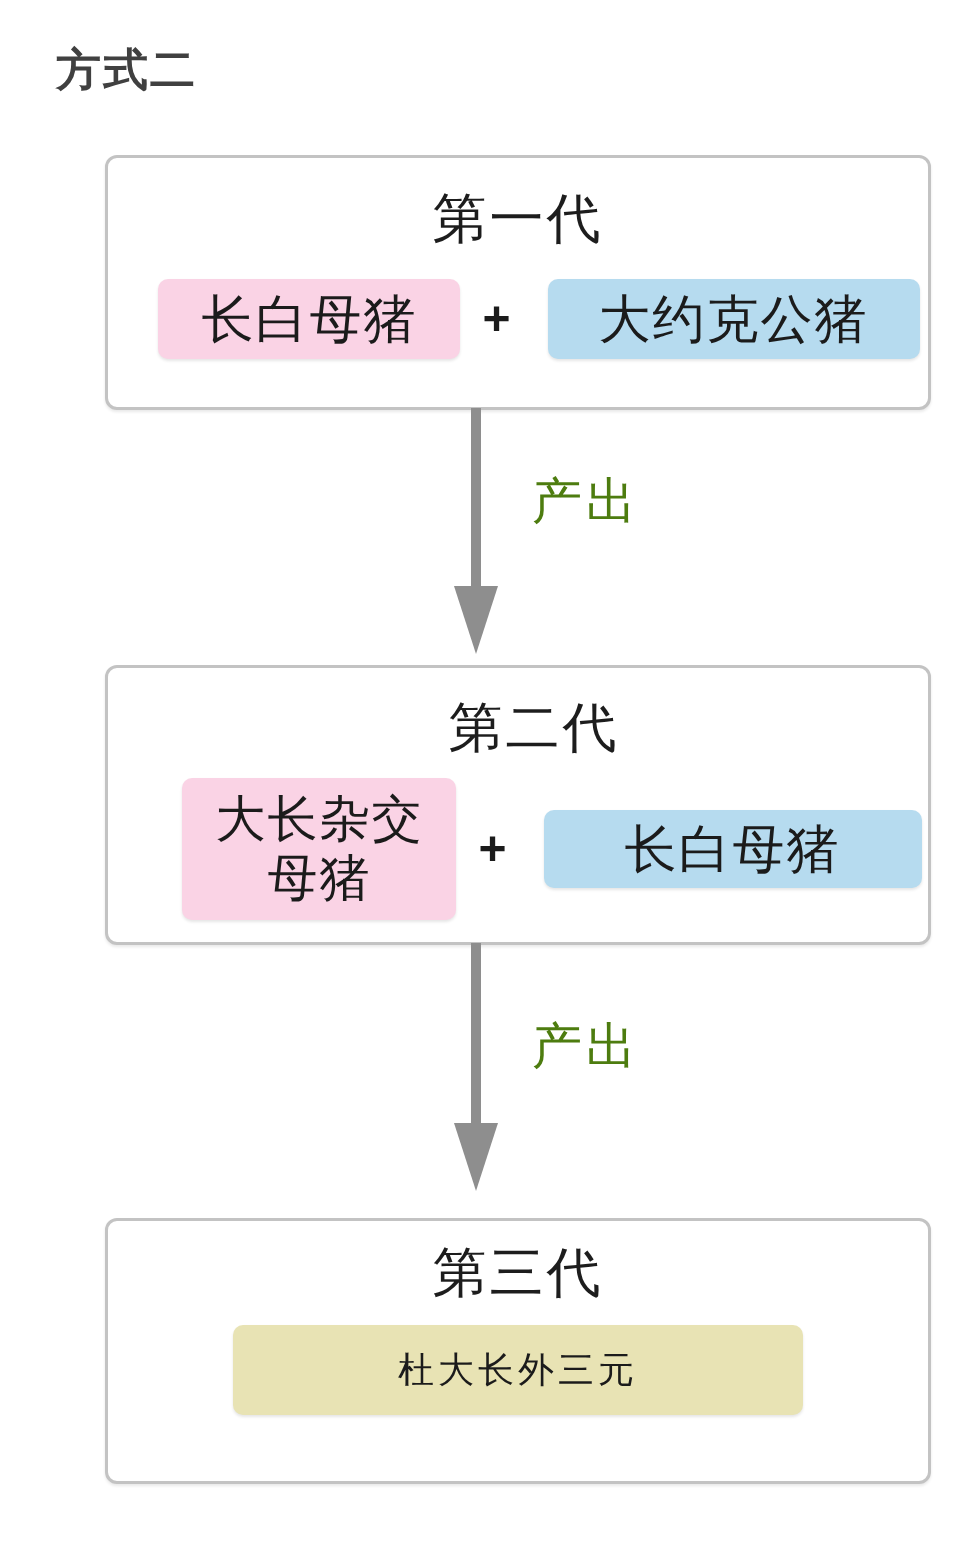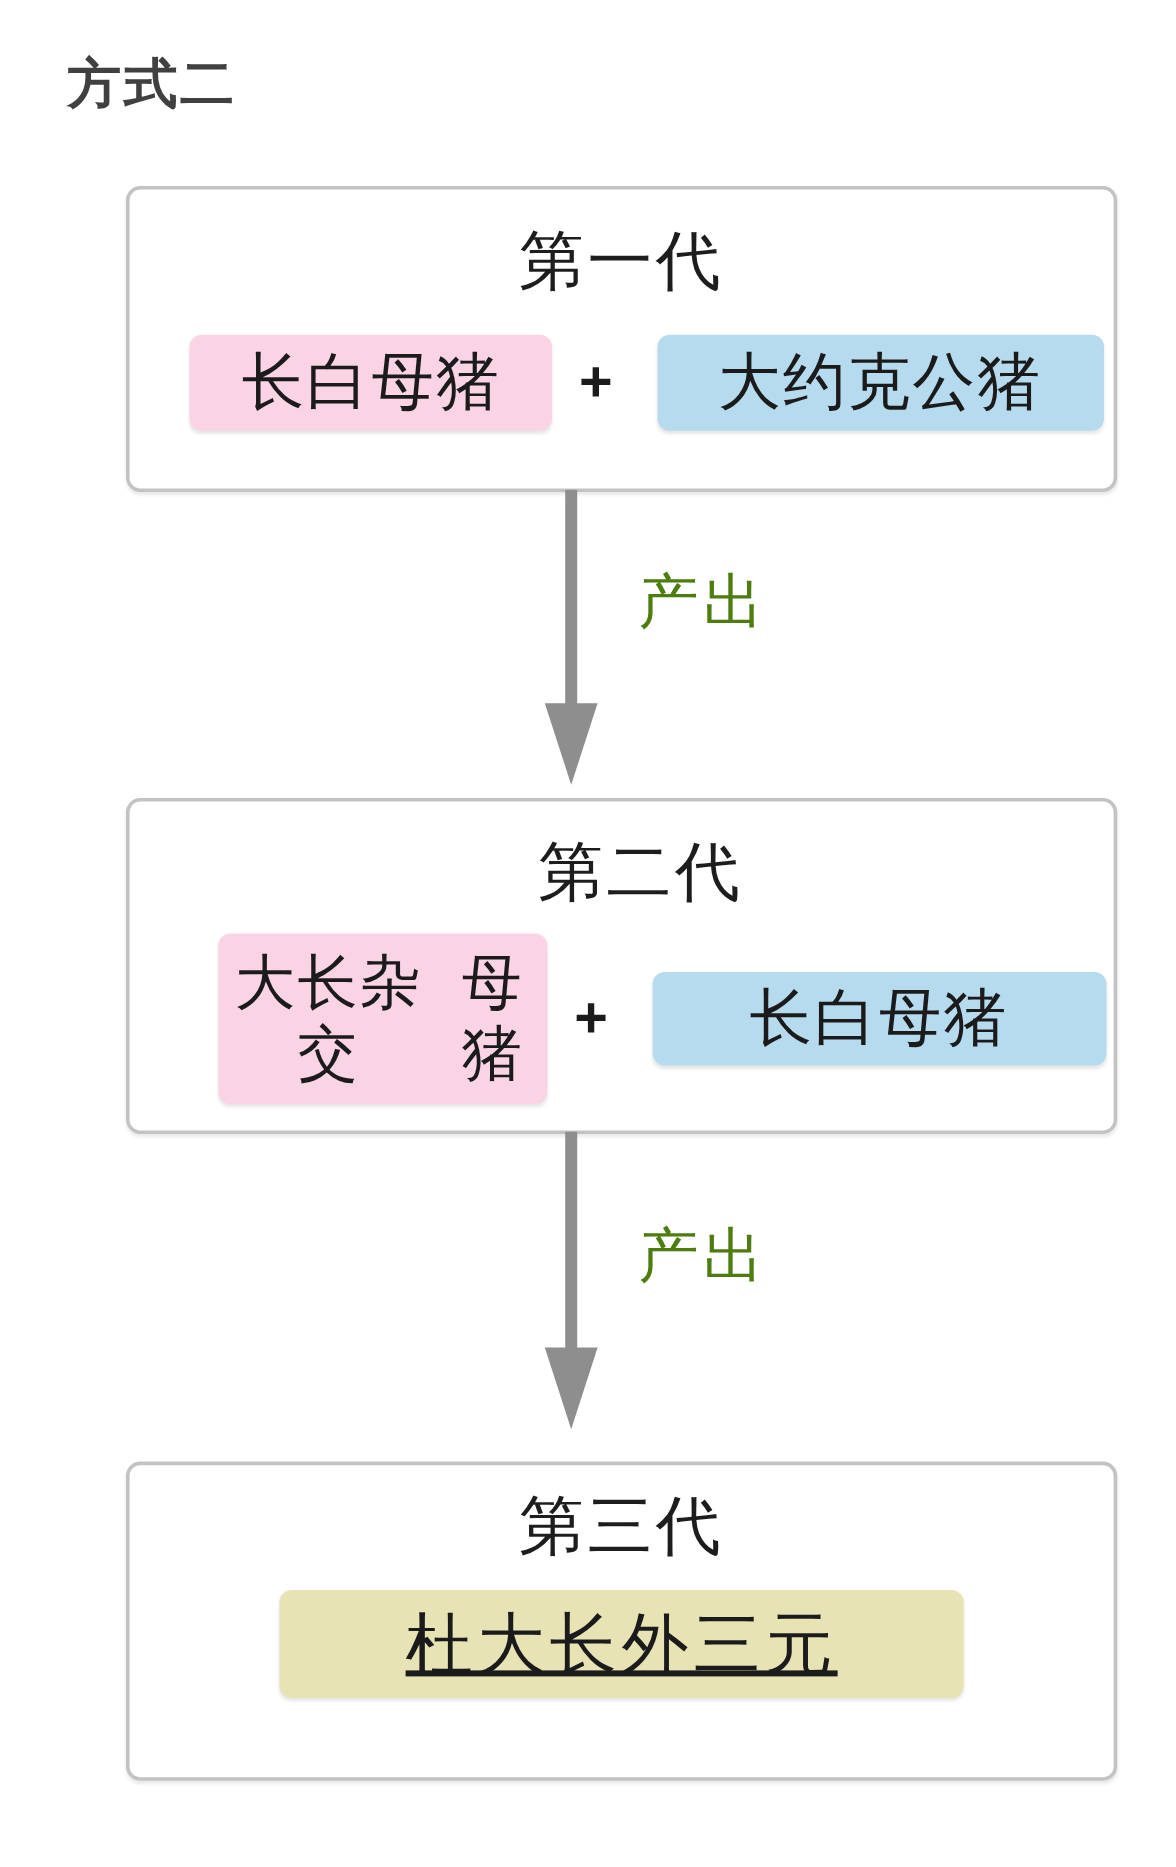--- a/index.html
+++ b/index.html
@@ -97,36 +97,35 @@
   .tag-result { background: #e8e3b4; }
 
   
   #tag-g1-female { width: 302px; height: 80px; }
   #tag-g1-male   { width: 372px; height: 80px; }
 
   
   #tag-g2-female {
     width: 274px;
     height: 142px;
-    flex-direction: row;
+    flex-direction: column;
     line-height: 1.18;
     font-size: 50px;
     margin-left: 36px;
   }
   #tag-g2-male { width: 378px; height: 78px; }
 
   
   #tag-g3-result {
     position: relative;
     margin: 26px auto 15px auto;
     width: 570px;
     height: 90px;
-    font-size: 56px;
+    font-size: 36px;
     letter-spacing: 4px;
-    text-decoration: underline;
   }
 
   
   .connector {
     position: absolute;
     left: 0;
     width: 980px;
   }
   #connector-1 { top: 408px; height: 258px; }
   #connector-2 { top: 943px; height: 276px; }

